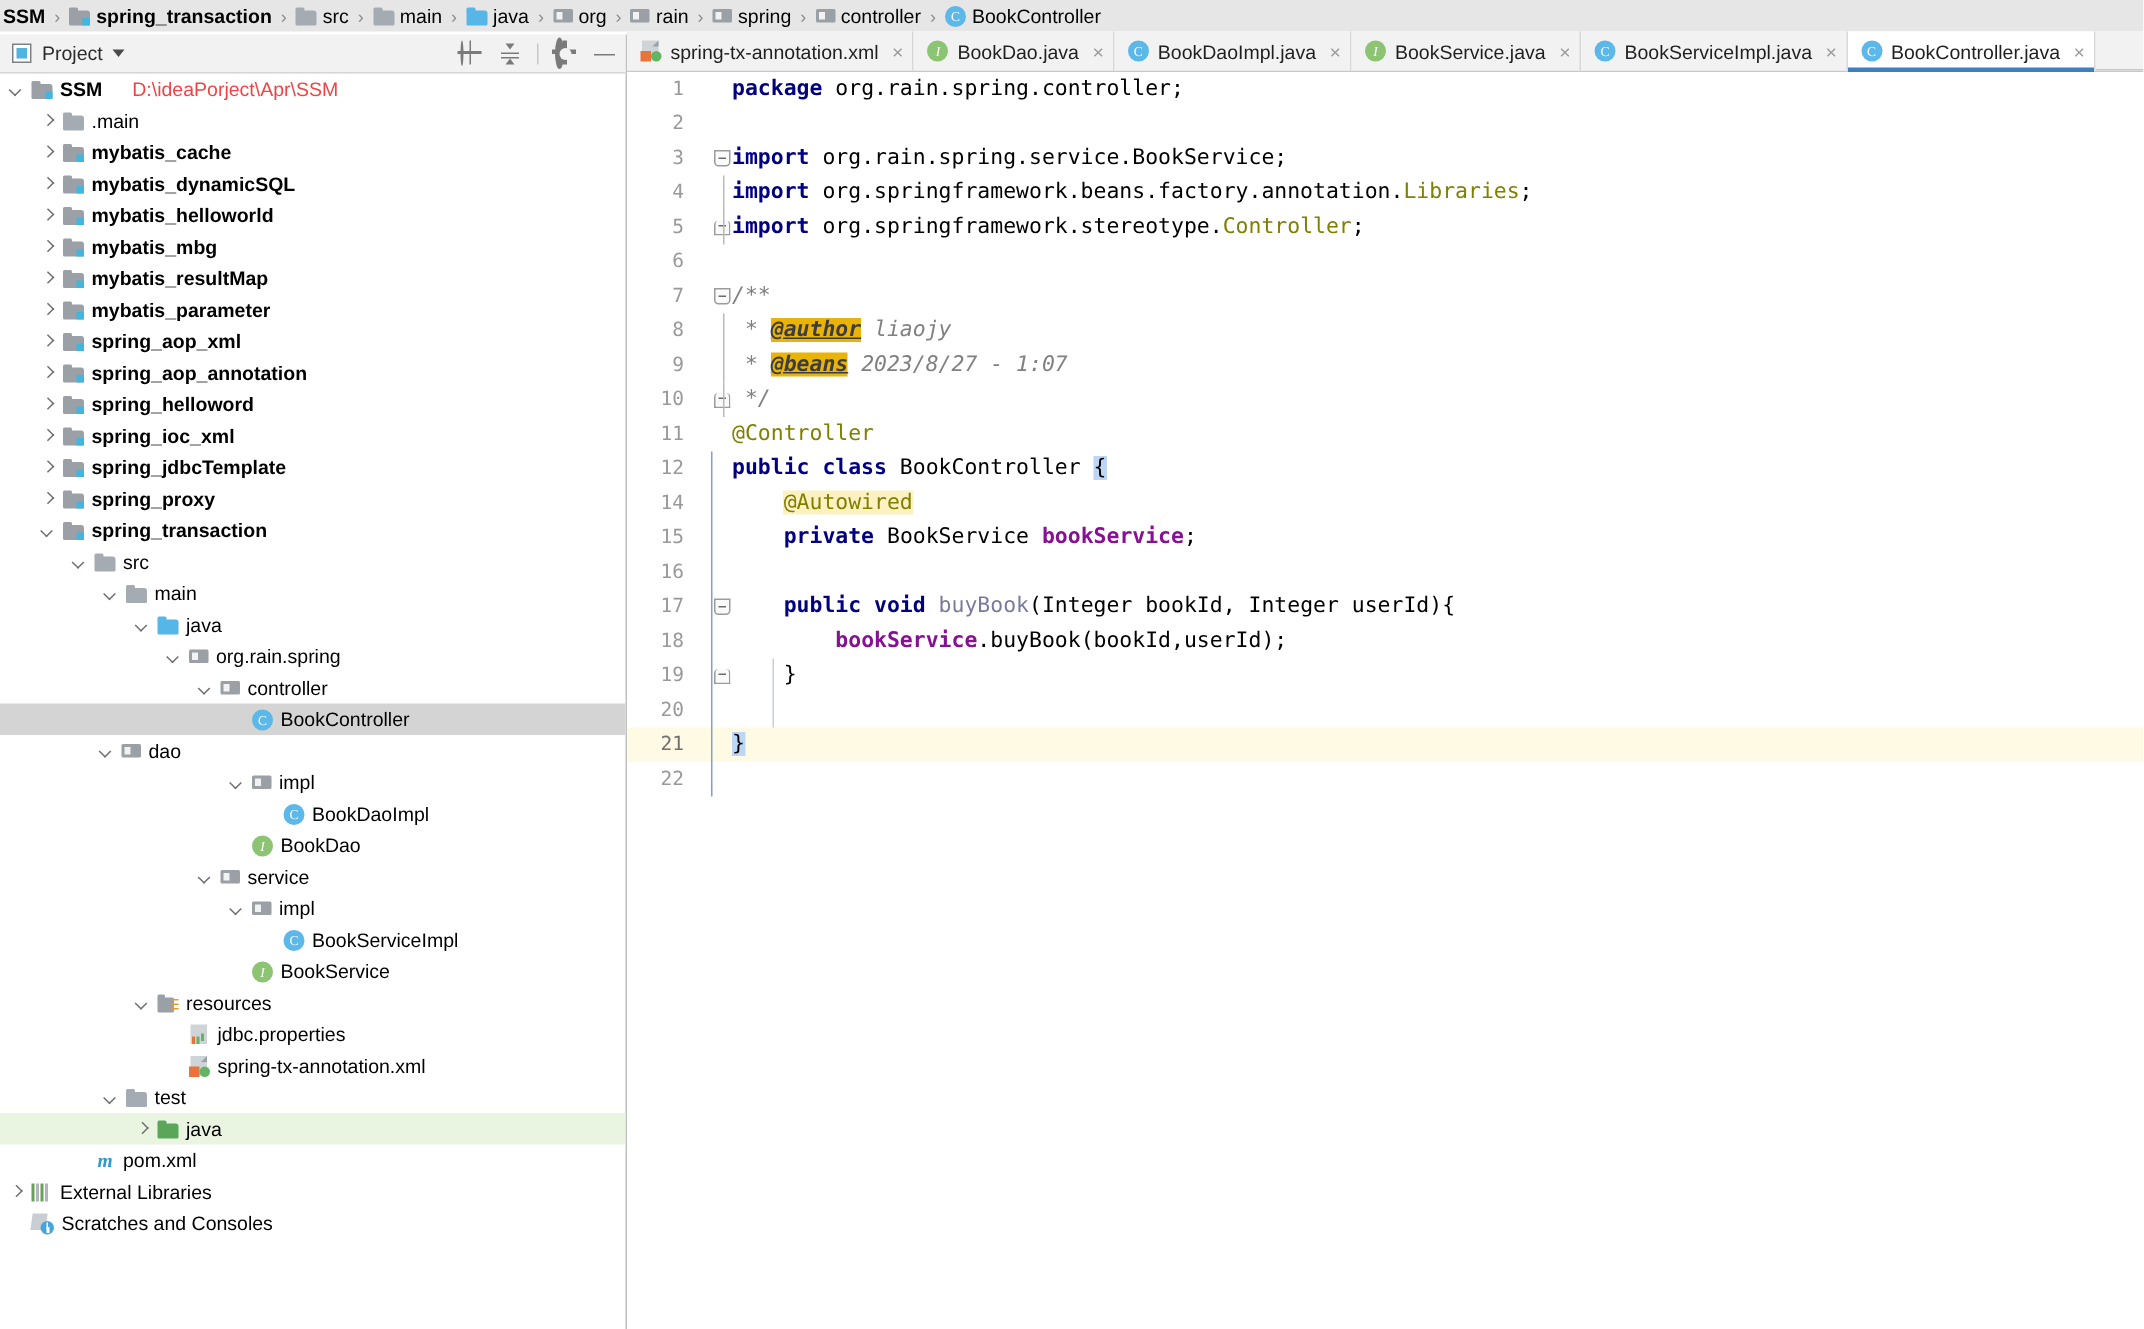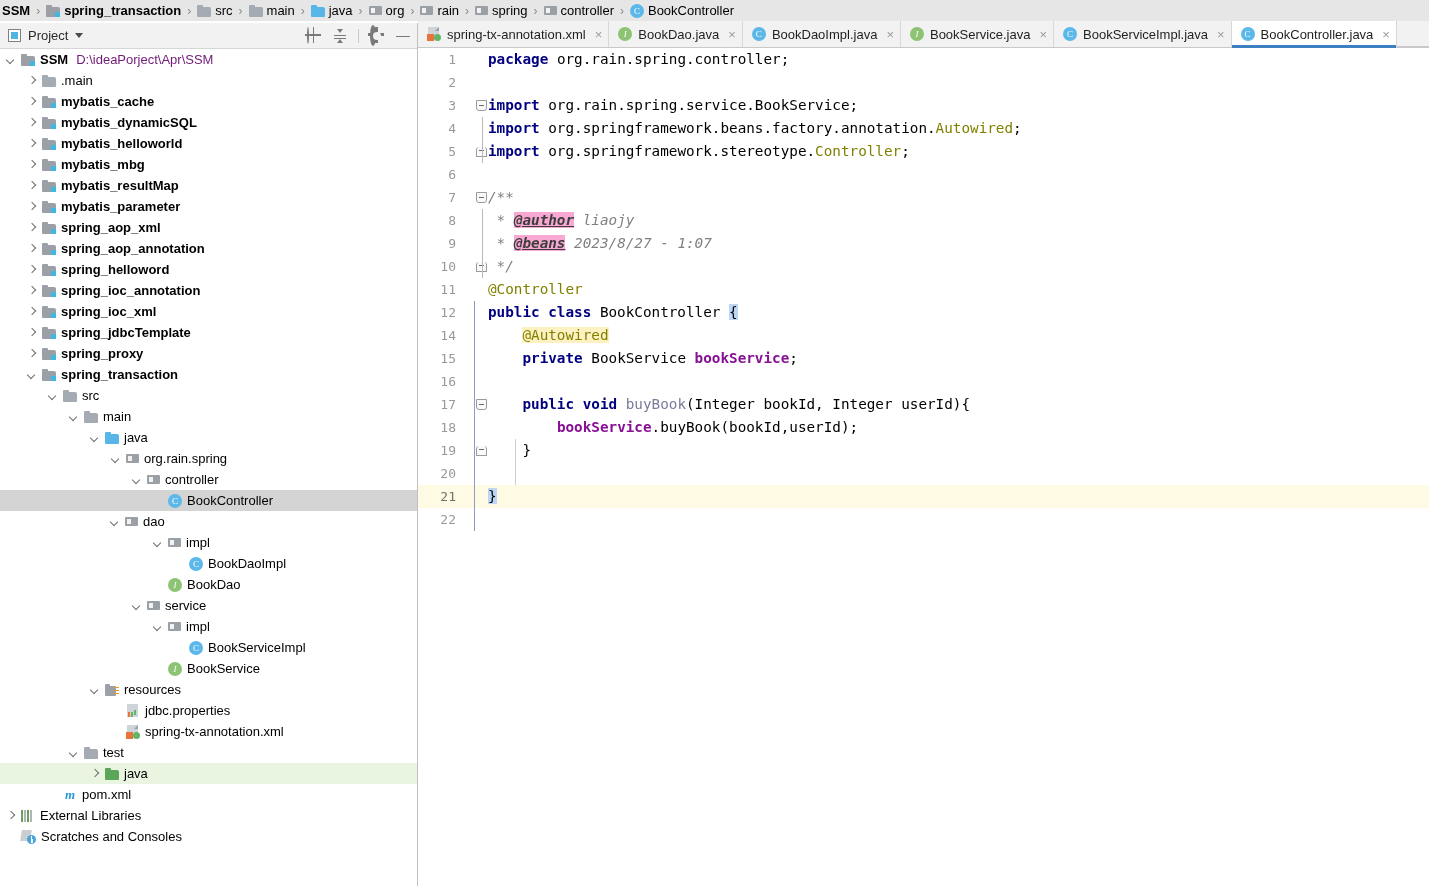--- a/index.html
+++ b/index.html
@@ -109,21 +109,21 @@
 
   .tree{position:absolute;left:0;top:26px;right:0;bottom:0;overflow:hidden;}
   .trow{height:21px;display:flex;align-items:center;white-space:nowrap;font-size:13px;cursor:default;}
   .trow.sel{background:#d4d4d4;}
   .trow.green{background:#e9f5e1;}
   .arrow{width:13px;height:13px;position:relative;flex:0 0 auto;}
   .arrow.right:after{content:"";position:absolute;left:4px;top:3px;width:5px;height:5px;border-right:1.6px solid #6e6e6e;border-bottom:1.6px solid #6e6e6e;transform:rotate(-45deg);}
   .arrow.down:after{content:"";position:absolute;left:3px;top:4px;width:5px;height:5px;border-right:1.6px solid #6e6e6e;border-bottom:1.6px solid #6e6e6e;transform:rotate(45deg);}
   .tlabel{margin-left:5px;}
   .tlabel.bold{font-weight:bold;}
-  .tpath{margin-left:8px;color:#701a75;}
+  .tpath{margin-left:20px;color:#ef4444;}
 
   
   .editor-wrap{position:absolute;left:418px;top:21px;right:0;bottom:0;background:#fff;}
   .tabbar{
     height:27px;background:#f2f2f2;display:flex;align-items:stretch;
     border-bottom:1px solid #c9c9c9;box-sizing:border-box;position:relative;
   }
   .tab{
     display:flex;align-items:center;padding:0 6px 0 9px;gap:6px;
     border-right:1px solid #d8d8d8;font-size:13px;color:#1f1f1f;
@@ -151,21 +151,21 @@
   .ctext-col{position:absolute;left:70px;top:0;right:0;height:100%;}
   .guide{position:absolute;width:1px;top:0;bottom:0;background:#b8c4d6;}
   .guide.g1{left:56px;background:#8b9dc3;}
   .guide.g2{left:97px;background:#c8cfd9;}
 
   
   .kw{color:#000080;font-weight:bold;}
   .ann{color:#808000;}
   .ann-hl{color:#808000;background:#fdf1c2;}
   .cm{color:#808080;font-style:italic;}
-  .cmtag{color:#3d3d3d;font-style:italic;font-weight:bold;text-decoration:underline;background:#f9a8d4;}
+  .cmtag{color:#3d3d3d;font-style:italic;font-weight:bold;text-decoration:underline;background:#eab308;}
   .pl{color:#000000;}
   .fld{color:#871094;font-weight:bold;}
   .mth{color:#7a7a9e;}
   .brace{background:#bdd6f5;}
 </style>
 </head>
 <body>
 
 <div class="app">
 
@@ -350,29 +350,20 @@
           </span>
           <span class="tlabel bold">spring_helloword</span>
         </div>
         <div class="trow" style="padding-left: 25px;">
           <span class="arrow right"></span>
           <span style="width: 4px; flex: 0 0 auto;"></span>
           <span class="ic ic-folder mod">
             <i></i>
             <b></b>
           </span>
-          <span class="tlabel bold">spring_ioc_annotation</span>
-        </div>
-        <div class="trow" style="padding-left: 25px;">
-          <span class="arrow right"></span>
-          <span style="width: 4px; flex: 0 0 auto;"></span>
-          <span class="ic ic-folder mod">
-            <i></i>
-            <b></b>
-          </span>
           <span class="tlabel bold">spring_ioc_xml</span>
         </div>
         <div class="trow" style="padding-left: 25px;">
           <span class="arrow right"></span>
           <span style="width: 4px; flex: 0 0 auto;"></span>
           <span class="ic ic-folder mod">
             <i></i>
             <b></b>
           </span>
           <span class="tlabel bold">spring_jdbcTemplate</span>
@@ -434,21 +425,21 @@
             <i></i>
           </span>
           <span class="tlabel">controller</span>
         </div>
         <div class="trow sel" style="padding-left: 151px;">
           <span class="arrow"></span>
           <span style="width: 4px; flex: 0 0 auto;"></span>
           <span class="ic ic-class">C</span>
           <span class="tlabel">BookController</span>
         </div>
-        <div class="trow" style="padding-left: 108px;">
+        <div class="trow" style="padding-left: 64px;">
           <span class="arrow down"></span>
           <span style="width: 4px; flex: 0 0 auto;"></span>
           <span class="ic ic-pkg">
             <i></i>
           </span>
           <span class="tlabel">dao</span>
         </div>
         <div class="trow" style="padding-left: 151px;">
           <span class="arrow down"></span>
           <span style="width: 4px; flex: 0 0 auto;"></span>
@@ -602,21 +593,21 @@
           <span class="ic ic-class">C</span>
           <span>BookController.java</span>
           <span class="close">×</span>
         </div>
         <div class="tab-rest"></div>
       </div>
     <div class="code" id="code">
         <div class="cline"><div class="gutter-col">1</div><div class="foldzone"></div><div class="ctext-col"><span class="kw">package </span><span class="pl">org.rain.spring.controller;</span></div></div>
         <div class="cline"><div class="gutter-col">2</div><div class="foldzone"></div><div class="ctext-col"></div></div>
         <div class="cline"><div class="gutter-col">3</div><div class="foldzone"><span class="fold open"></span></div><div class="ctext-col"><span class="kw">import </span><span class="pl">org.rain.spring.service.BookService;</span></div></div>
-        <div class="cline"><div class="gutter-col">4</div><div class="foldzone"><span class="foldline"></span></div><div class="ctext-col"><span class="kw">import </span><span class="pl">org.springframework.beans.factory.annotation.</span><span class="ann">Autowired</span><span class="pl">;</span></div></div>
+        <div class="cline"><div class="gutter-col">4</div><div class="foldzone"><span class="foldline"></span></div><div class="ctext-col"><span class="kw">import </span><span class="pl">org.springframework.beans.factory.annotation.</span><span class="ann">Libraries</span><span class="pl">;</span></div></div>
         <div class="cline"><div class="gutter-col">5</div><div class="foldzone"><span class="fold end"></span><span class="foldline"></span></div><div class="ctext-col"><span class="kw">import </span><span class="pl">org.springframework.stereotype.</span><span class="ann">Controller</span><span class="pl">;</span></div></div>
         <div class="cline"><div class="gutter-col">6</div><div class="foldzone"></div><div class="ctext-col"></div></div>
         <div class="cline"><div class="gutter-col">7</div><div class="foldzone"><span class="fold open"></span></div><div class="ctext-col"><span class="cm">/**</span></div></div>
         <div class="cline"><div class="gutter-col">8</div><div class="foldzone"><span class="foldline"></span></div><div class="ctext-col"><span class="cm"> * </span><span class="cmtag">@author</span><span class="cm"> liaojy</span></div></div>
         <div class="cline"><div class="gutter-col">9</div><div class="foldzone"><span class="foldline"></span></div><div class="ctext-col"><span class="cm"> * </span><span class="cmtag">@beans</span><span class="cm"> 2023/8/27 - 1:07</span></div></div>
         <div class="cline"><div class="gutter-col">10</div><div class="foldzone"><span class="fold end"></span><span class="foldline"></span></div><div class="ctext-col"><span class="cm"> */</span></div></div>
         <div class="cline"><div class="gutter-col">11</div><div class="foldzone"></div><div class="ctext-col"><span class="ann">@Controller</span></div></div>
         <div class="cline"><div class="gutter-col">12</div><div class="foldzone"></div><div class="ctext-col"><span class="kw">public class </span><span class="pl">BookController </span><span class="brace">{</span></div></div>
         <div class="cline"><div class="gutter-col">14</div><div class="foldzone"></div><div class="ctext-col"><span class="pl">    </span><span class="ann-hl">@Autowired</span></div></div>
         <div class="cline"><div class="gutter-col">15</div><div class="foldzone"></div><div class="ctext-col"><span class="pl">    </span><span class="kw">private </span><span class="pl">BookService </span><span class="fld">bookService</span><span class="pl">;</span></div></div>

